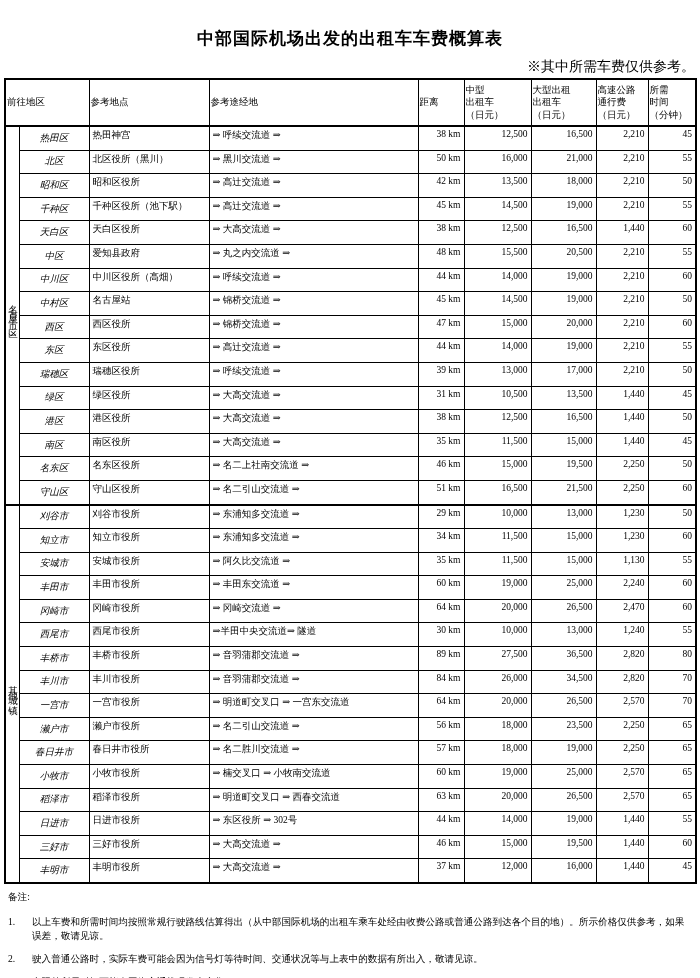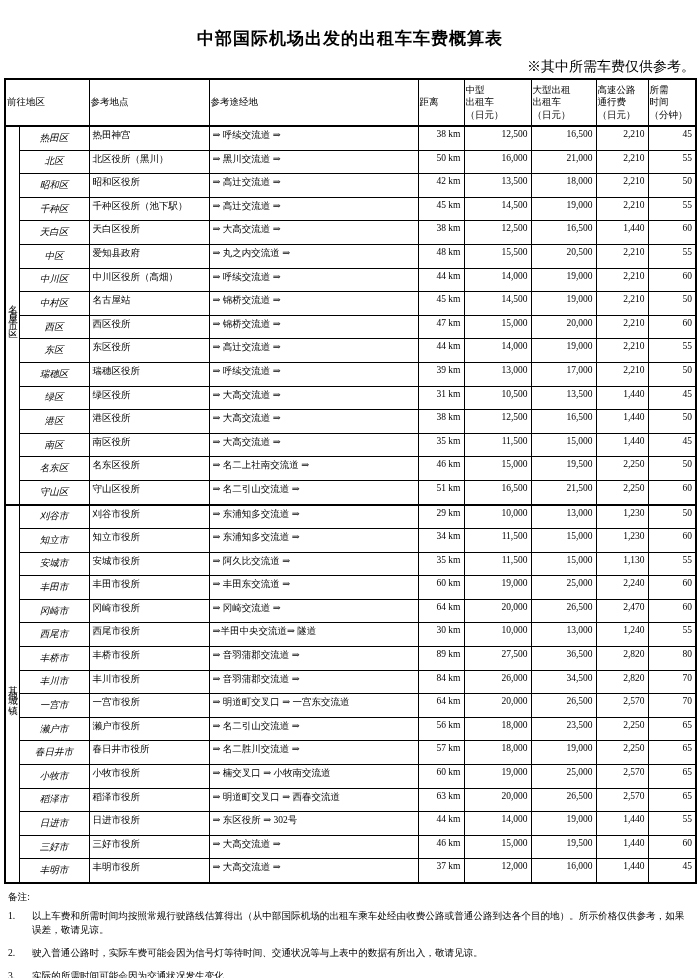--- a/index.html
+++ b/index.html
@@ -32,21 +32,21 @@
   .group-cell { padding:0 !important; text-align:center; vertical-align:middle !important; }
   .vert {
     writing-mode:vertical-rl; text-orientation:mixed;
     font-size:9.5px; letter-spacing:5px; display:inline-block;
   }
   .cell-region { text-align:center; vertical-align:middle !important; padding-top:0 !important;font-style:italic; }
   .cell-place, .cell-route { text-align:left; }
   .cell-distance, .cell-medium, .cell-large, .cell-toll, .cell-time { text-align:right; }
   tr.group-start td { border-top:2px solid #000;margin-top:20px; }
   .notes { margin:7px 8px 0 8px; font-size:9.6px; }
-  .notes-label { margin-bottom:5px; }
+  .notes-label { margin-bottom:11px; }
   .note-item { display:flex; margin-bottom:8.5px; line-height:1.5; }
   .note-num { width:24px; flex:none; }
   .note-text { flex:1; }
 </style>
 </head>
 <body>
 
 <div class="title">中部国际机场出发的出租车车费概算表</div>
 <div class="top-note">※其中所需车费仅供参考。</div>
 

